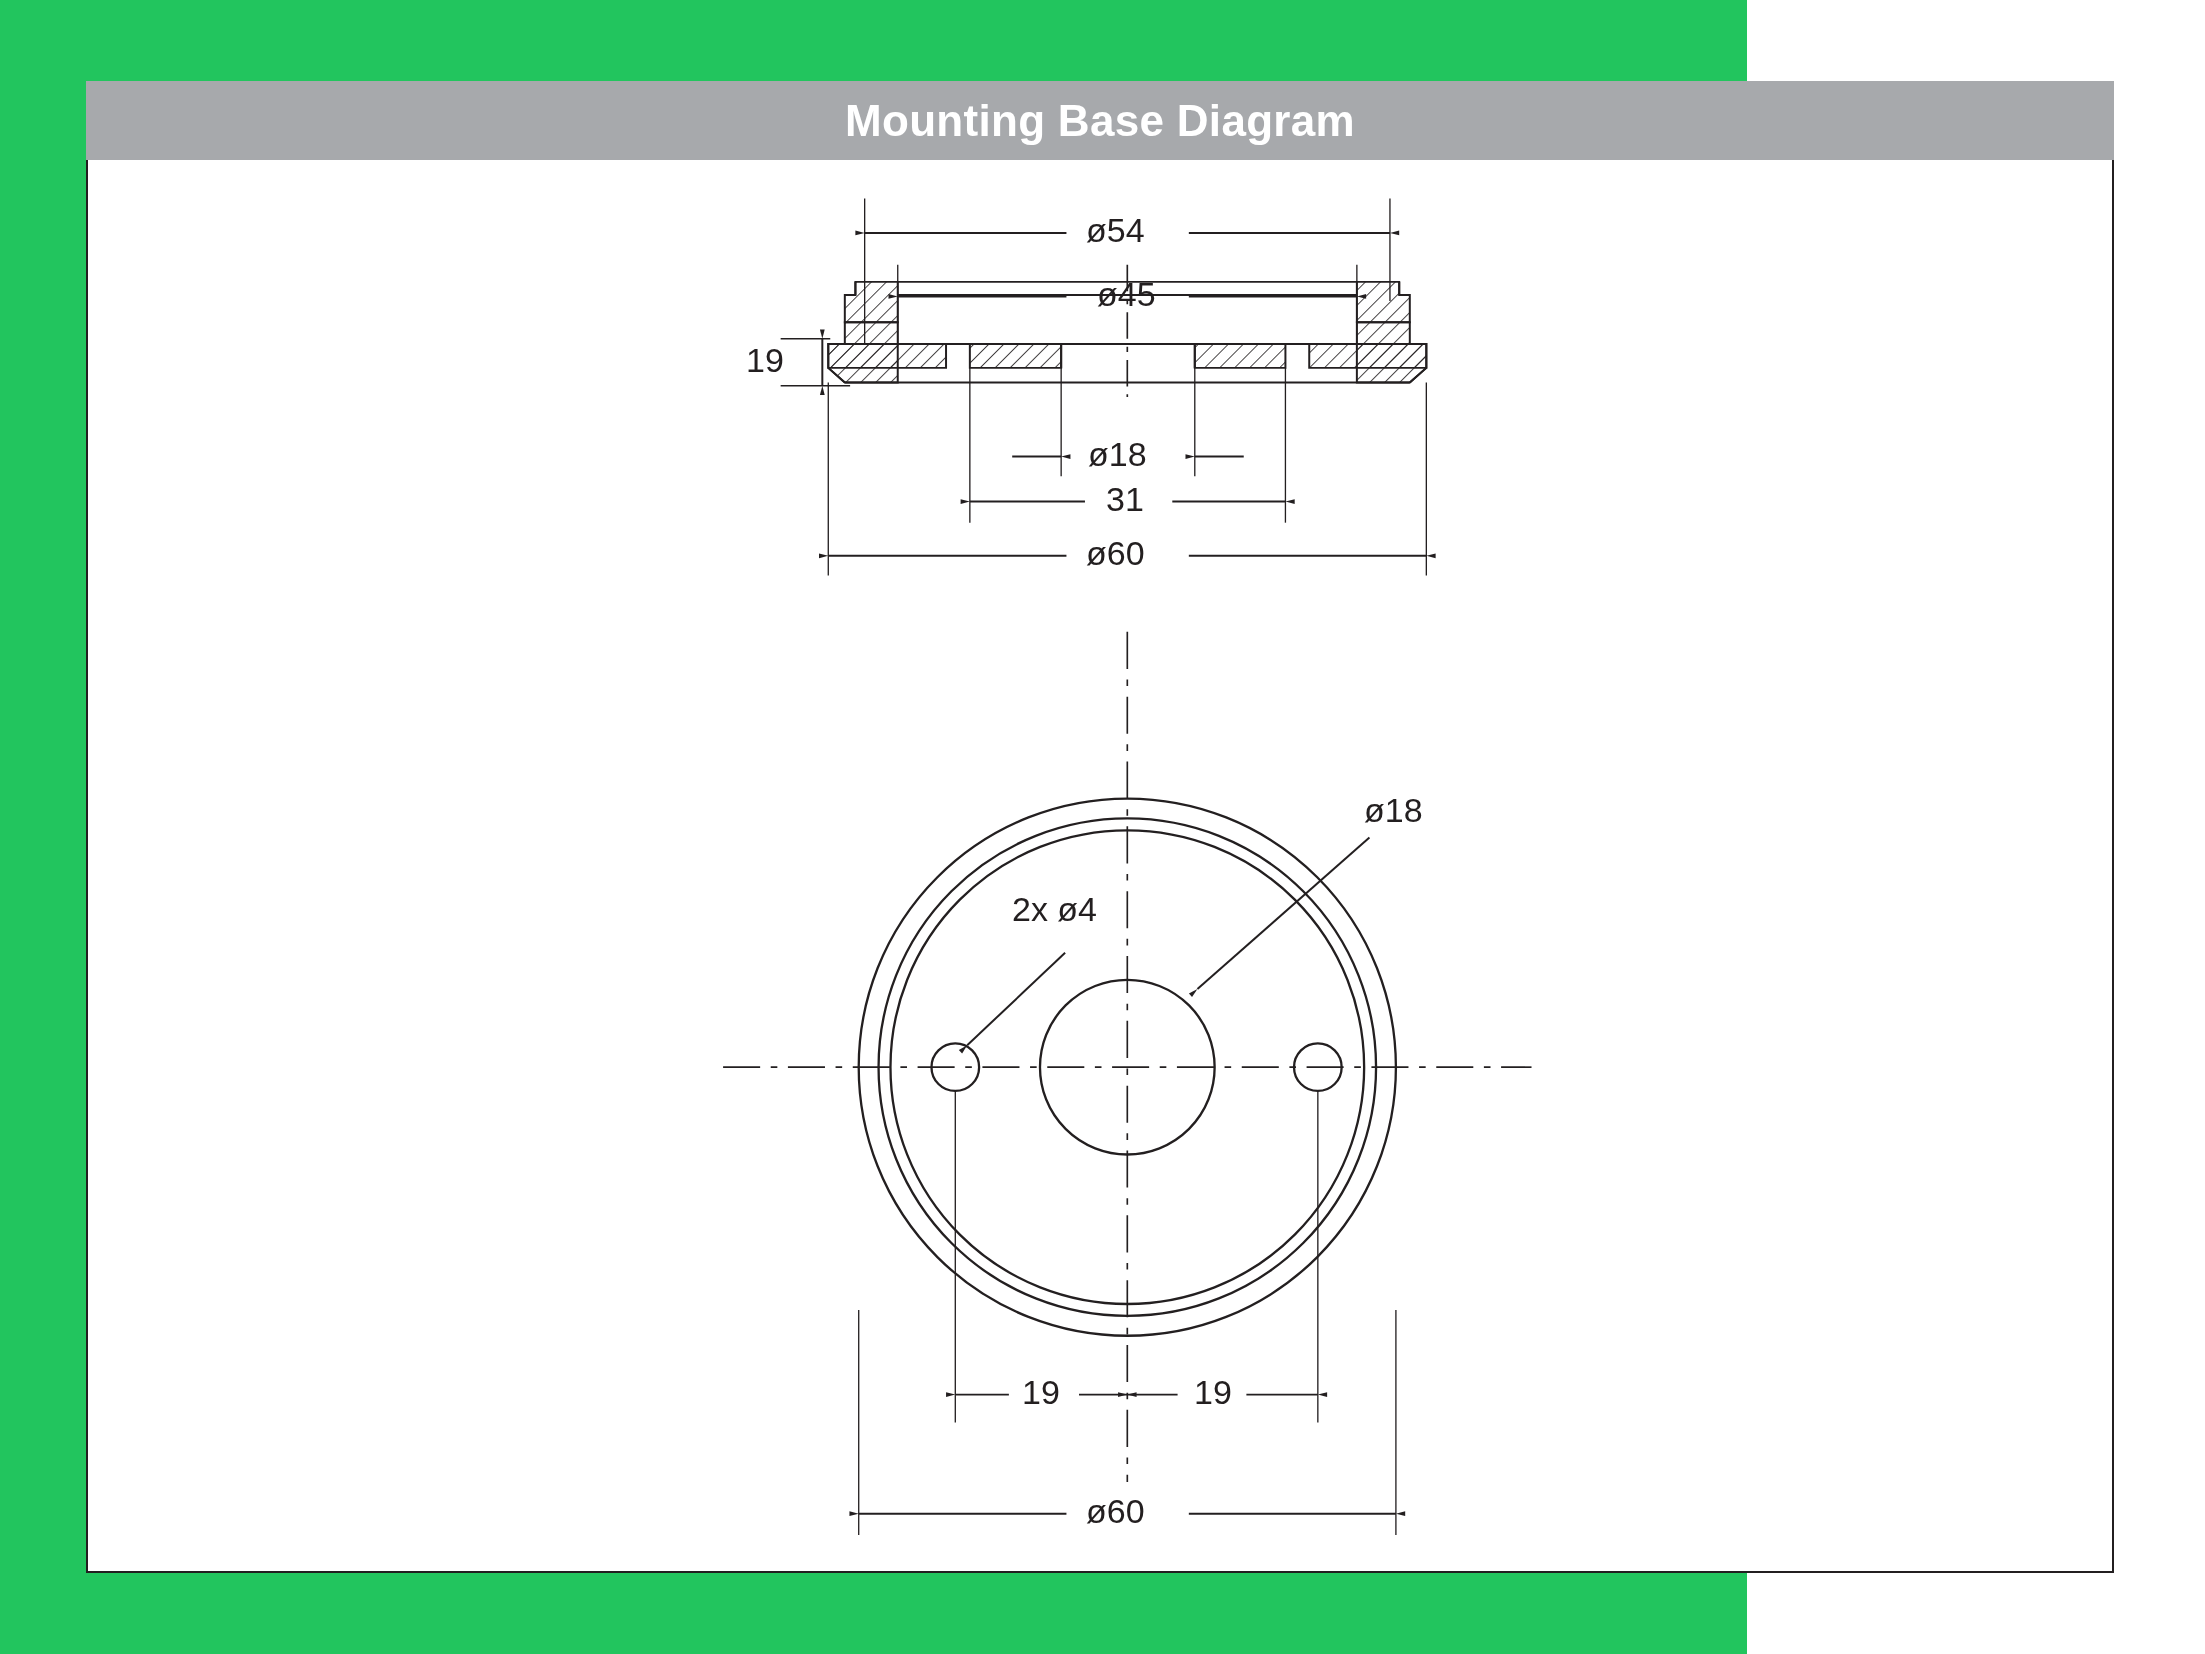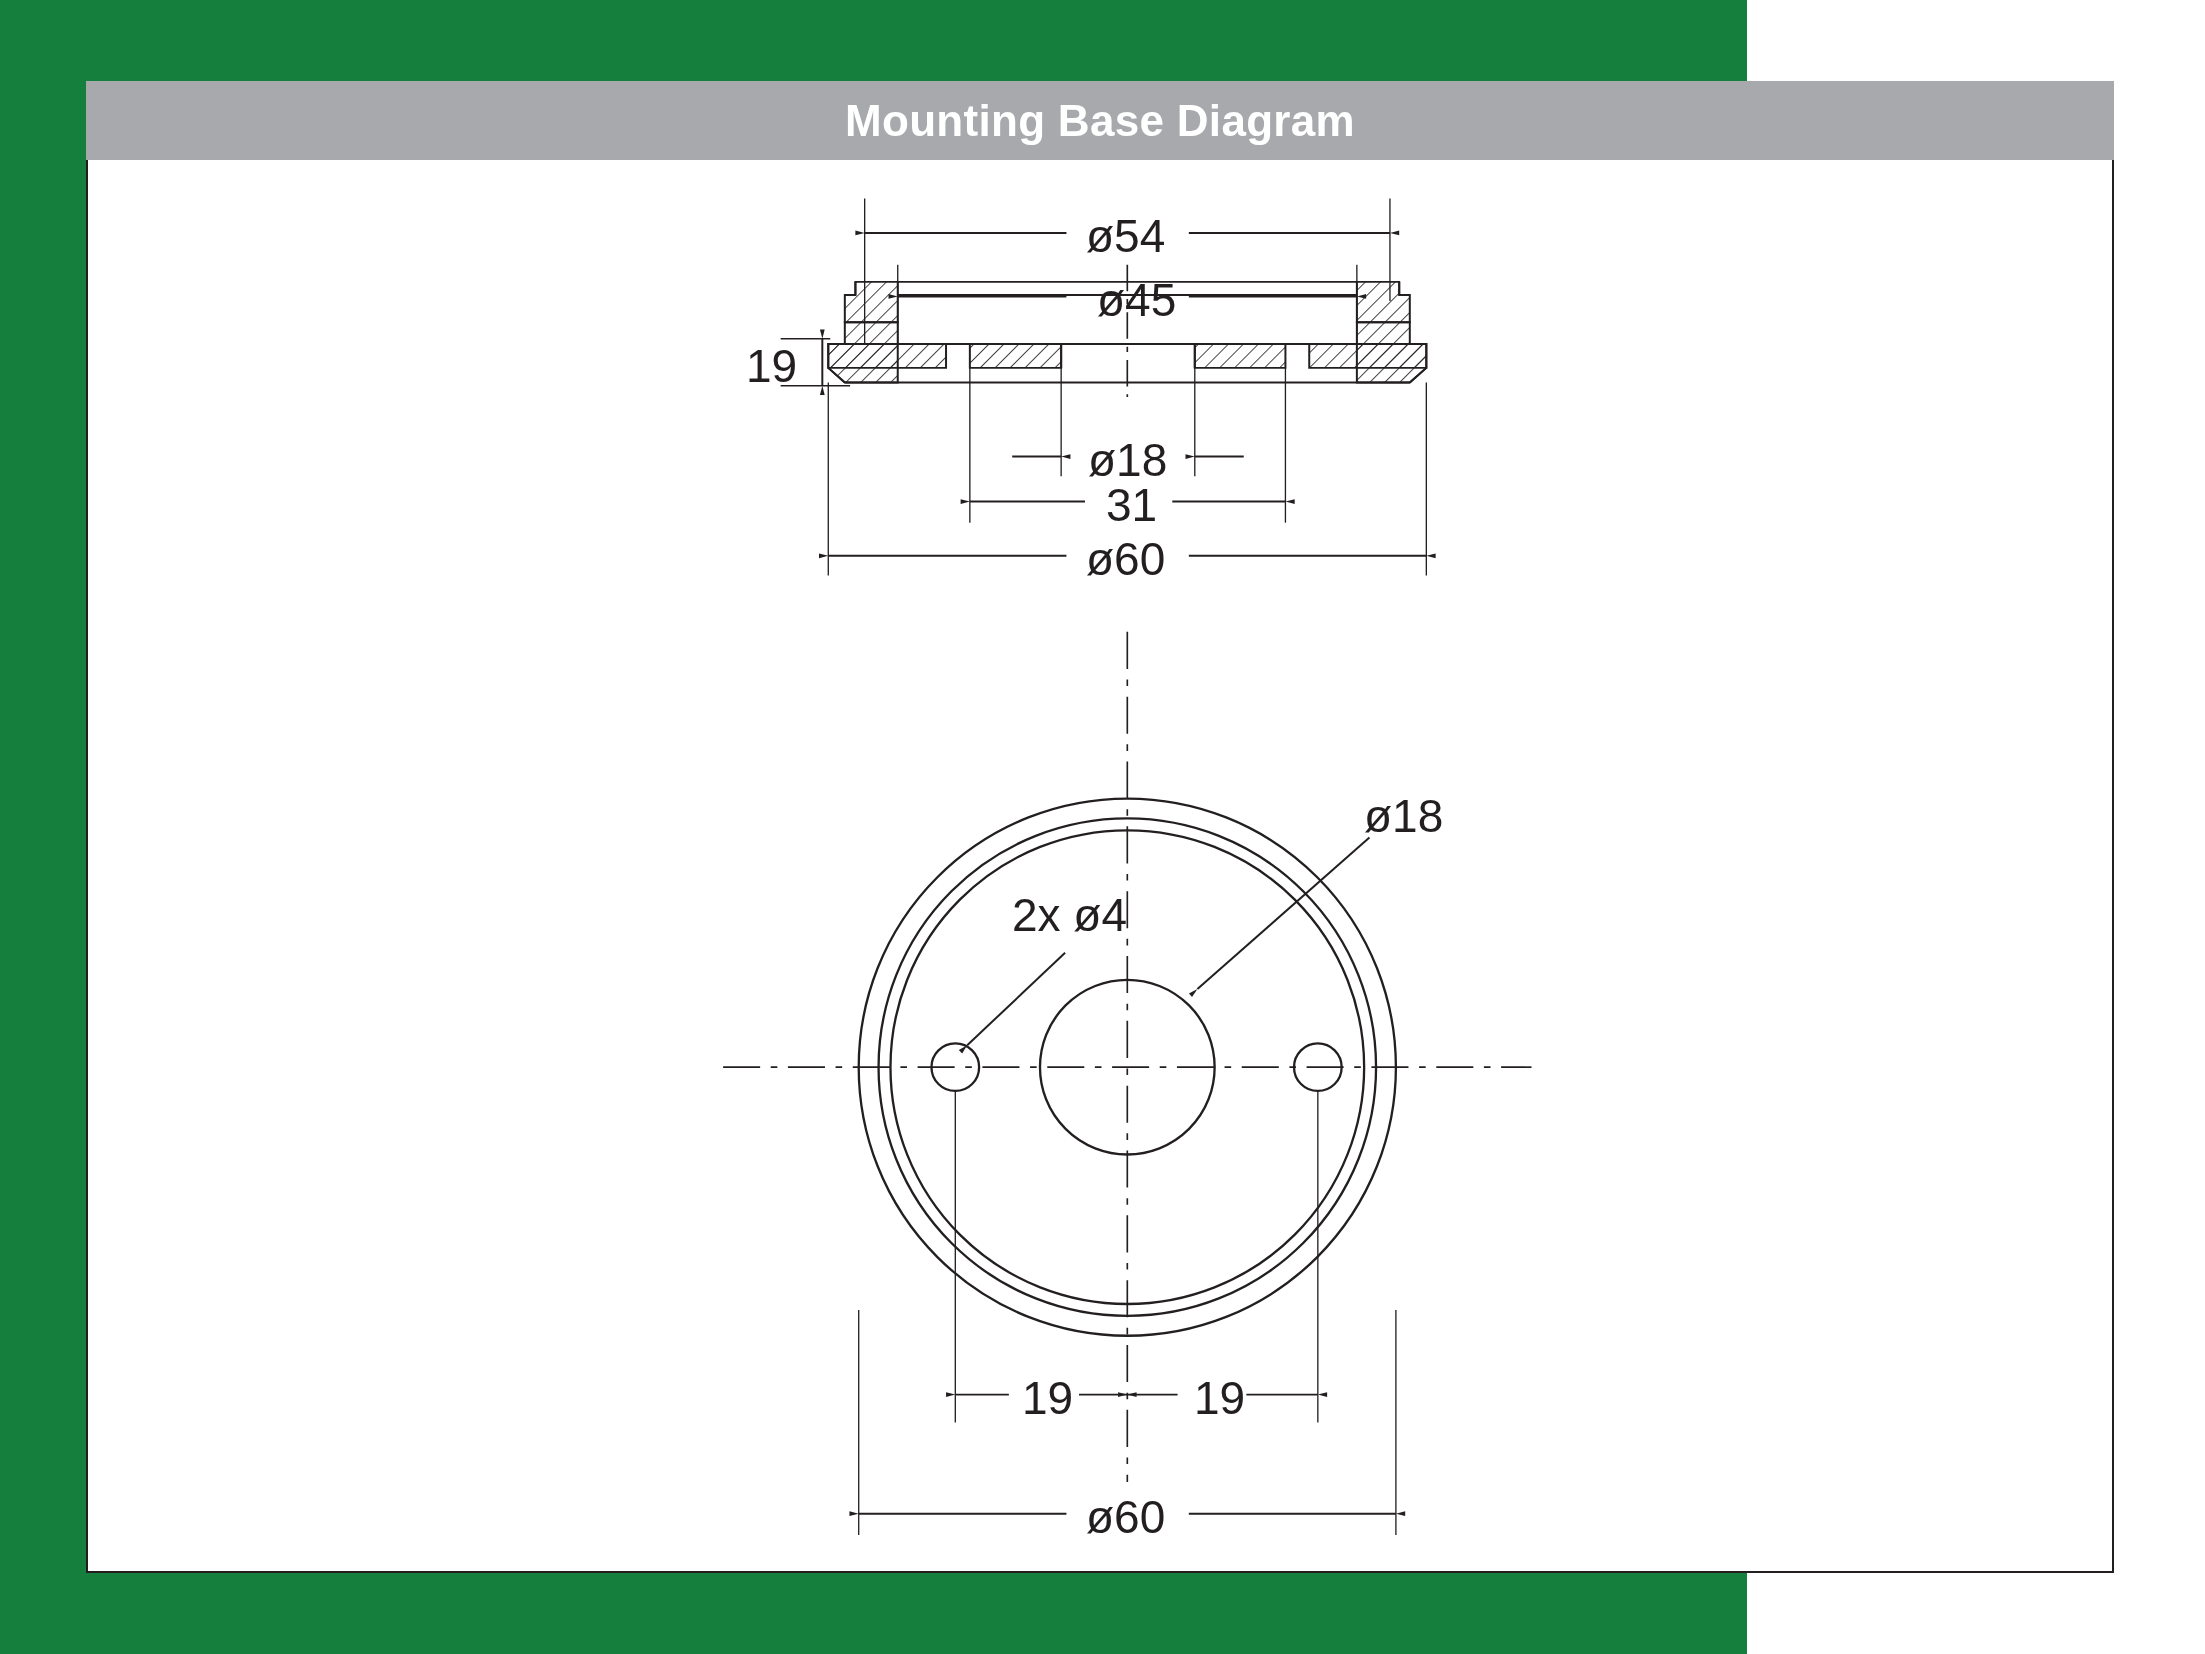--- a/index.html
+++ b/index.html
@@ -11,21 +11,21 @@
     width: 2205px;
     height: 1654px;
     font-family: "Liberation Sans", sans-serif;
     overflow: hidden;
   }
 
   #page {
     position: relative;
     width: 1747px;
     height: 1654px;
-    background: #15803d;
+    background: #22c55e;
   }
 
   
   #sheet-frame {
     position: absolute;
     left: 86px;
     top: 81px;
     width: 2028px;
     height: 1492px;
     border: 2px solid #231f20;
@@ -59,21 +59,21 @@
     position: absolute;
     left: 0;
     top: 0;
     width: 2205px;
     height: 1654px;
   }
 
   .dim-label {
     position: absolute;
     font-family: "Liberation Sans", sans-serif;
-    font-size: 46px;
+    font-size: 34px;
     color: #231f20;
     white-space: nowrap;
     line-height: 1;
   }
 </style>
 </head>
 <body>
 
 <div id="page">
 

